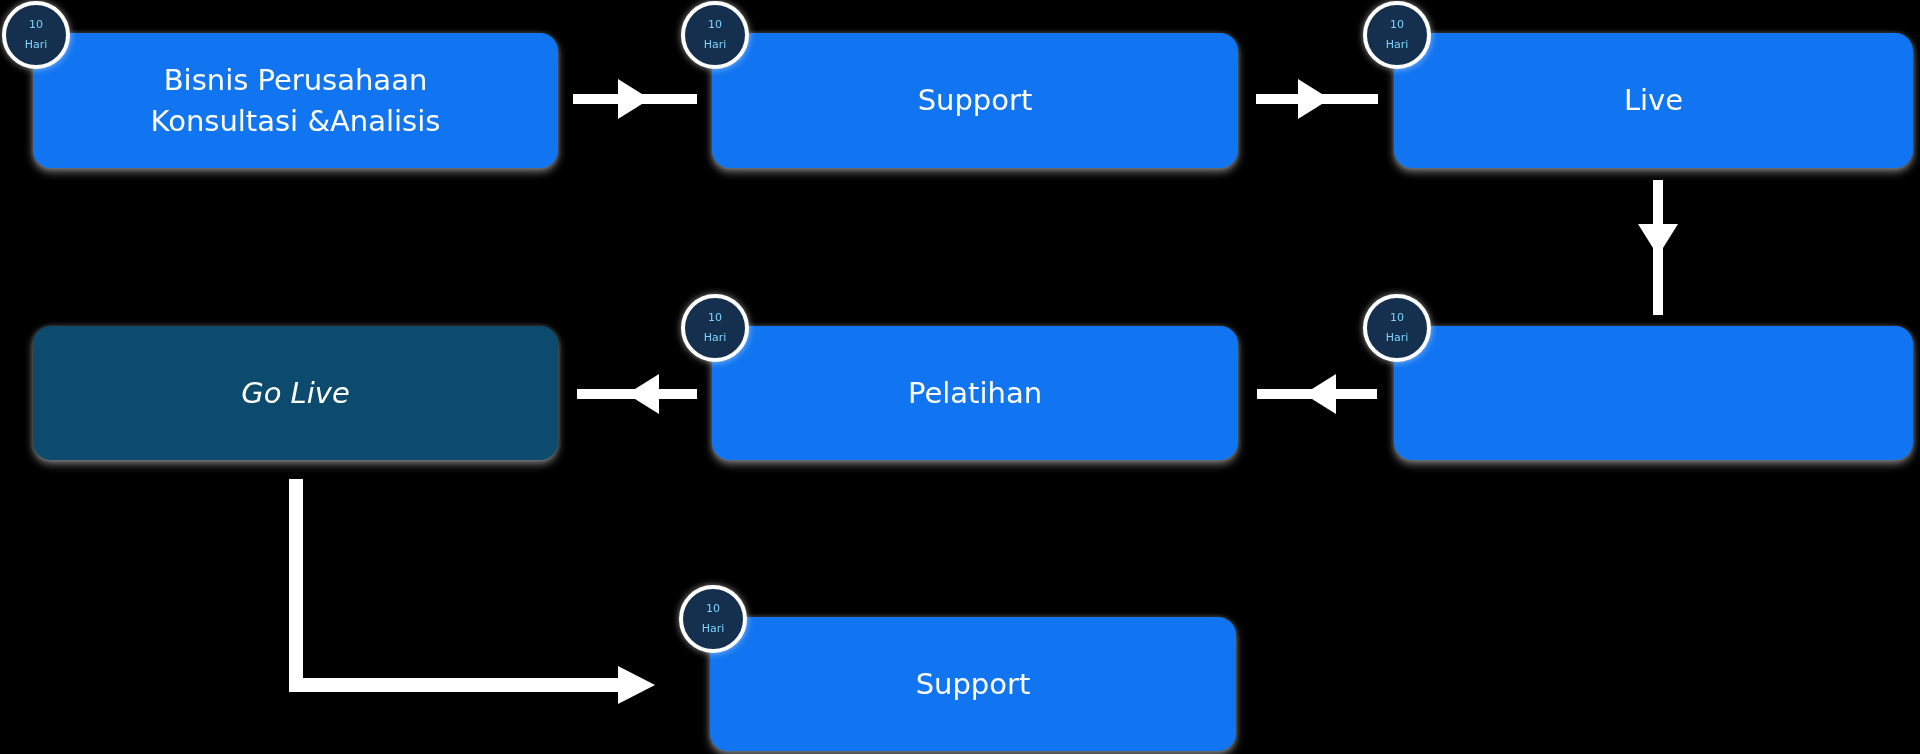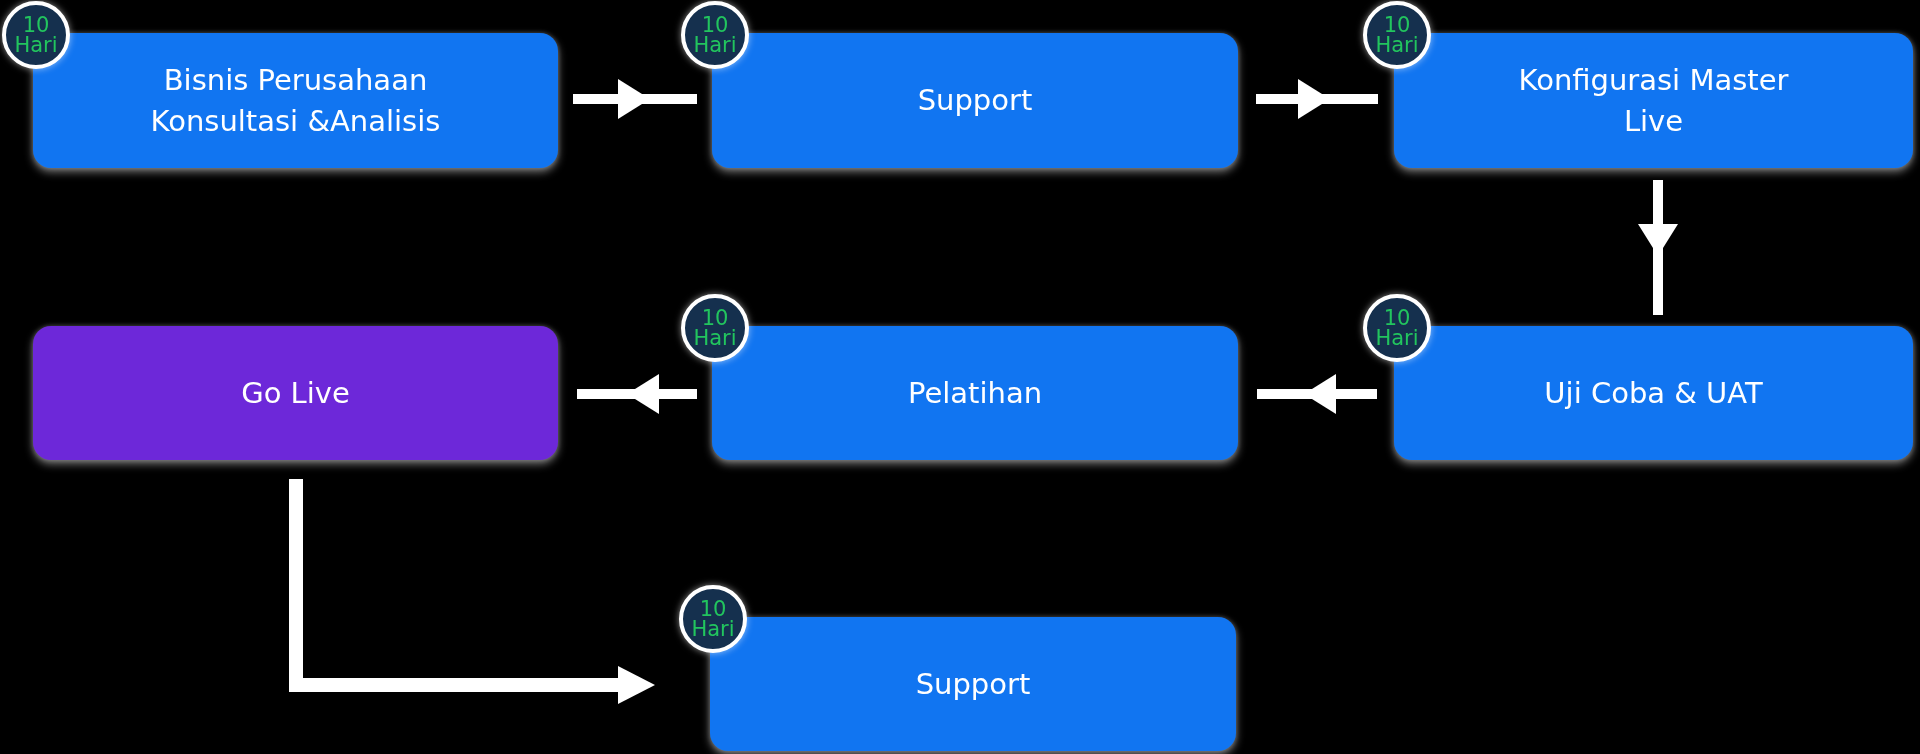--- a/index.html
+++ b/index.html
@@ -7,33 +7,33 @@
     position:relative;width:1920px;height:754px;background:#000;overflow:hidden;
     font-family:"DejaVu Sans","Liberation Sans",sans-serif;
   }
   .node{
     position:absolute;border-radius:18px;display:flex;flex-direction:column;
     align-items:center;justify-content:center;text-align:center;
     color:#fff;font-size:29px;line-height:41px;font-weight:400;
     box-shadow:0 4px 9px 0 rgba(255,255,255,.45), 0 0 5px rgba(255,255,255,.22);
   }
   .node.blue{background:#1175F1;}
-  .node.green{background:#6d28d9;}
+  .node.green{background:#0c4a6e;font-style:italic;}
   .n1{left:33px;top:33px;width:525px;height:135px;}
   .n2{left:712px;top:33px;width:526px;height:135px;}
   .n3{left:1394px;top:33px;width:519px;height:135px;}
   .n4{left:1394px;top:326px;width:519px;height:134px;}
   .n5{left:712px;top:326px;width:526px;height:134px;}
   .n6{left:33px;top:326px;width:525px;height:134px;}
   .n7{left:710px;top:617px;width:526px;height:134px;}
   .badge{
     position:absolute;left:-31px;top:-32px;width:68px;height:68px;border-radius:50%;
     background:#15304E;border:4px solid #fff;box-sizing:border-box;
     display:flex;flex-direction:column;align-items:center;justify-content:center;
-    color:#22c55e;font-size:21px;line-height:20px;z-index:3;
+    color:#7dd3fc;font-size:11px;line-height:20px;z-index:3;
     box-shadow:0 0 7px rgba(255,255,255,.55);
   }
   .aline{position:absolute;background:#fff;}
   .ahead{position:absolute;width:0;height:0;}
   .ahead.right{border-top:20px solid transparent;border-bottom:20px solid transparent;border-left:32px solid #fff;}
   .ahead.left{border-top:20px solid transparent;border-bottom:20px solid transparent;border-right:32px solid #fff;}
   .ahead.down{border-left:20px solid transparent;border-right:20px solid transparent;border-top:32px solid #fff;}
   
   .a1l{left:573px;top:94px;width:124px;height:10px;}
   .a1h{left:618px;top:79px;}
@@ -74,30 +74,28 @@
       <span>Hari</span>
     </div>
     <span>Support</span>
   </div>
 
   <div class="node blue n3">
     <div class="badge">
       <span>10</span>
       <span>Hari</span>
     </div>
-    <span>Konfigurasi Master</span>
     <span>Live</span>
   </div>
 
   <div class="node blue n4">
     <div class="badge">
       <span>10</span>
       <span>Hari</span>
     </div>
-    <span>Uji Coba &amp; UAT</span>
   </div>
 
   <div class="node blue n5">
     <div class="badge">
       <span>10</span>
       <span>Hari</span>
     </div>
     <span>Pelatihan</span>
   </div>
 

